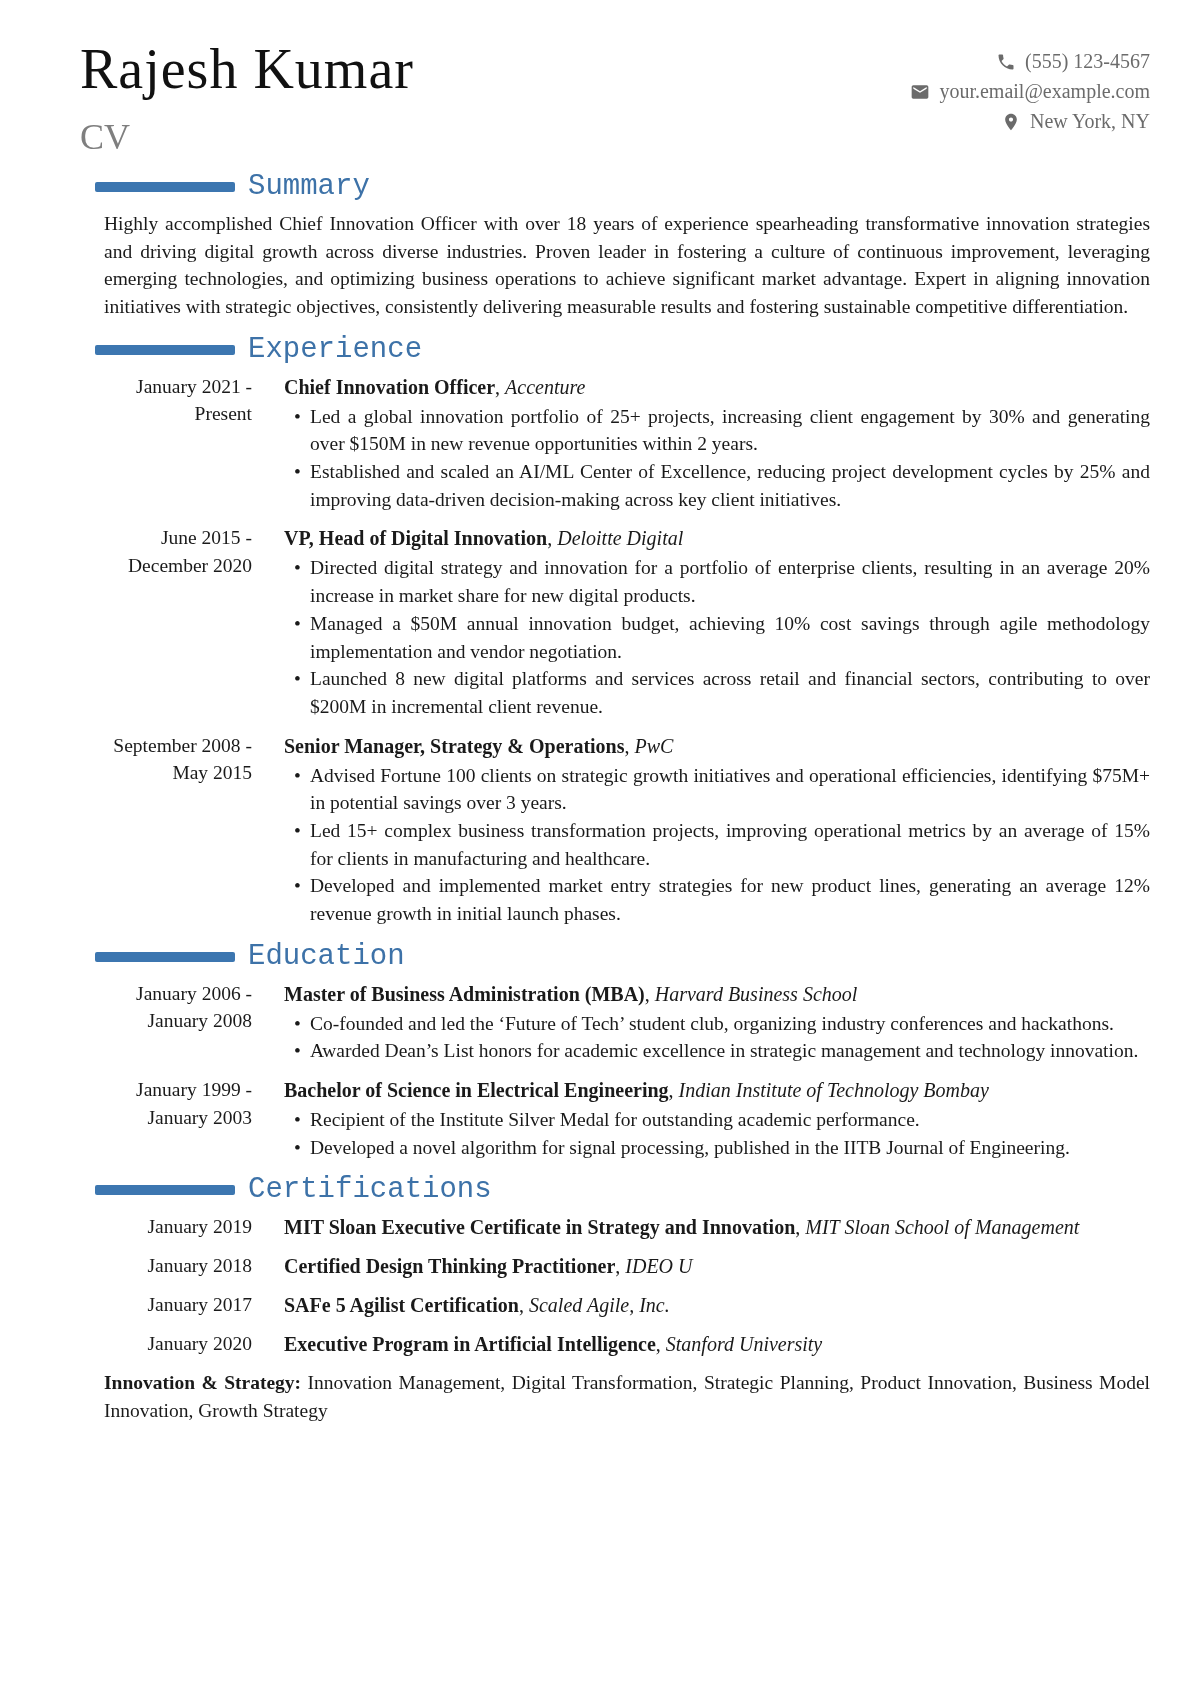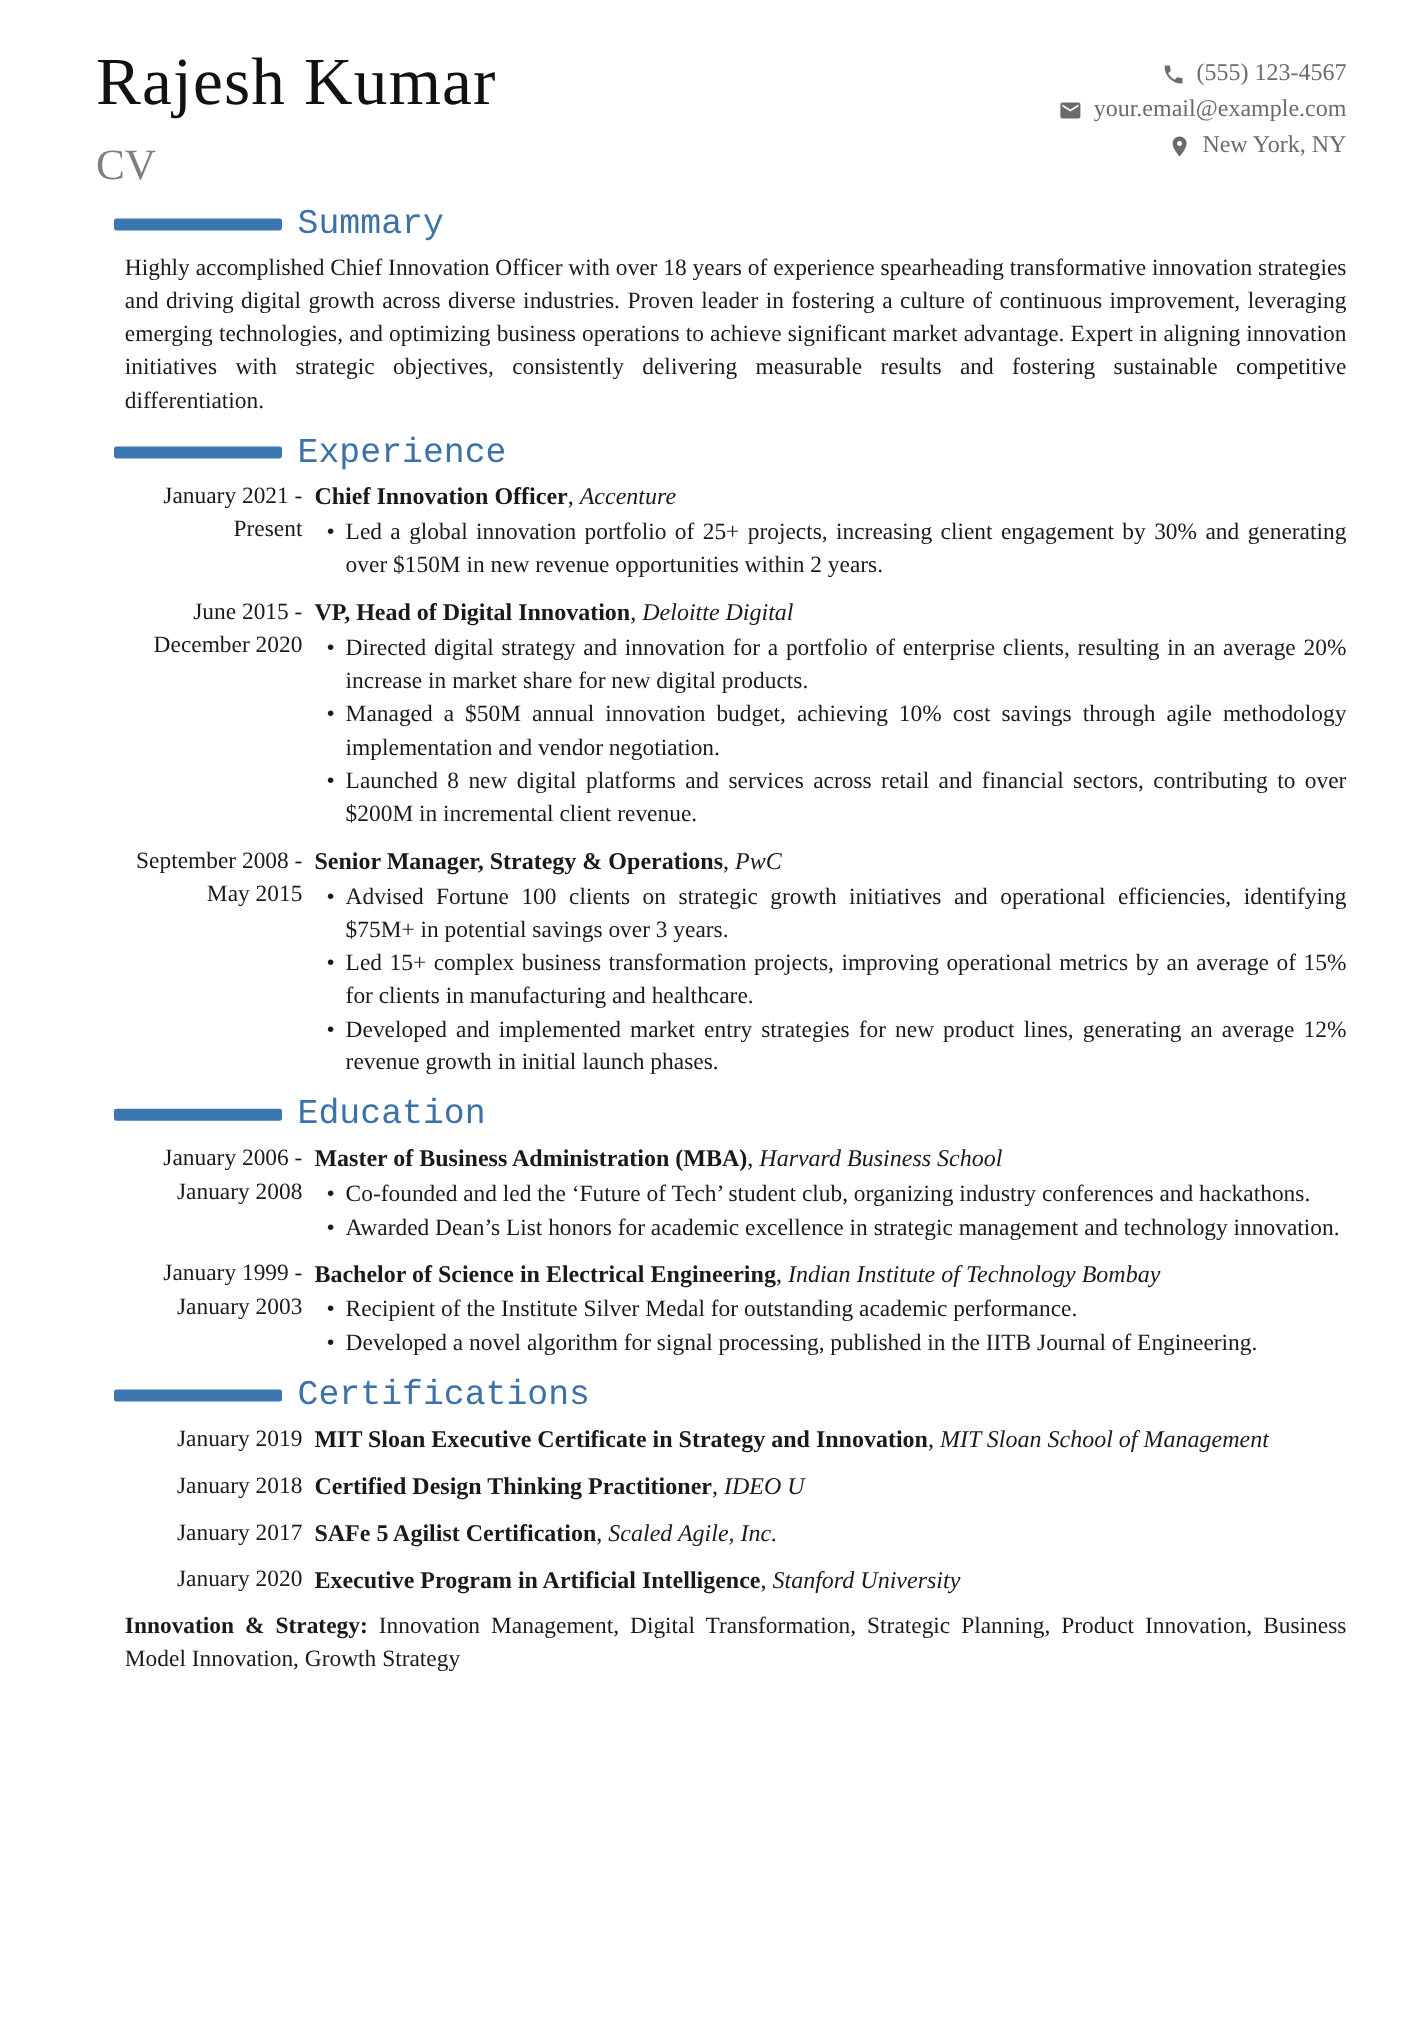--- a/index.html
+++ b/index.html
@@ -3,21 +3,21 @@
 <meta charset="utf-8">
 <style>
   * { margin: 0; padding: 0; box-sizing: border-box; }
   html, body { background: #ffffff; }
   .page {
     width: 1190px;
     height: 1683px;
     background: #ffffff;
     font-family: "Liberation Serif", "DejaVu Serif", serif;
     color: var(--body-text, #1a1a1a);
-    padding: 40px 68px 0 80px;
+    padding: 40px 40px 0 80px;
     overflow: hidden;
     position: relative;
   }
 
   
   .header { display: flex; justify-content: space-between; align-items: flex-start; margin-bottom: 6px; }
   .identity h1 {
     font-size: 56px;
     font-weight: normal;
     letter-spacing: 1px;
@@ -53,21 +53,21 @@
     color: var(--heading-text, #3d72a8);
     line-height: 1.1;
   }
 
   
   .section-body { font-size: 19.5px; line-height: 1.42; margin-left: 24px; }
   .summary-text, .skills-line { text-align: justify; }
   .skills-line b { font-weight: bold; }
 
   
-  .entry { display: grid; grid-template-columns: 148px 1fr; column-gap: 10px; margin-bottom: 11px; }
+  .entry { display: grid; grid-template-columns: 148px 1fr; column-gap: 32px; margin-bottom: 11px; }
   .entry-date { text-align: right; font-size: 19.5px; line-height: 1.42; color: #1a1a1a; }
   .entry-header { font-size: 20px; line-height: 1.4; text-align: justify; }
   .entry-title { font-weight: bold; }
   .entry-org { font-style: italic; }
   ul.bullets { list-style: none; margin-top: 2px; padding-left: 26px; }
   ul.bullets li { position: relative; text-align: justify; line-height: 1.42; }
   ul.bullets li::before { content: "\2022"; position: absolute; left: -16px; }
 </style>
 </head>
 <body>
@@ -123,20 +123,21 @@
       <span class="bar"></span>
       <h2 class="section-title">Experience</h2>
     </div>
     <div class="section-body">
   <div class="entry">
     <div class="entry-date">January 2021 - Present</div>
     <div class="entry-main">
       <div class="entry-header"><span class="entry-title">Chief Innovation Officer</span><span class="entry-sep">, </span><span class="entry-org">Accenture</span></div>
       <ul class="bullets">
                 <li>Led a global innovation portfolio of 25+ projects, increasing client engagement by 30% and generating over $150M in new revenue opportunities within 2 years.</li>
+                <li>Established and scaled an AI/ML Center of Excellence, reducing project development cycles by 25% and improving data-driven decision-making across key client initiatives.</li>
               </ul>
     </div>
   </div>
 
   <div class="entry">
     <div class="entry-date">June 2015 - December 2020</div>
     <div class="entry-main">
       <div class="entry-header"><span class="entry-title">VP, Head of Digital Innovation</span><span class="entry-sep">, </span><span class="entry-org">Deloitte Digital</span></div>
       <ul class="bullets">
                 <li>Directed digital strategy and innovation for a portfolio of enterprise clients, resulting in an average 20% increase in market share for new digital products.</li>

